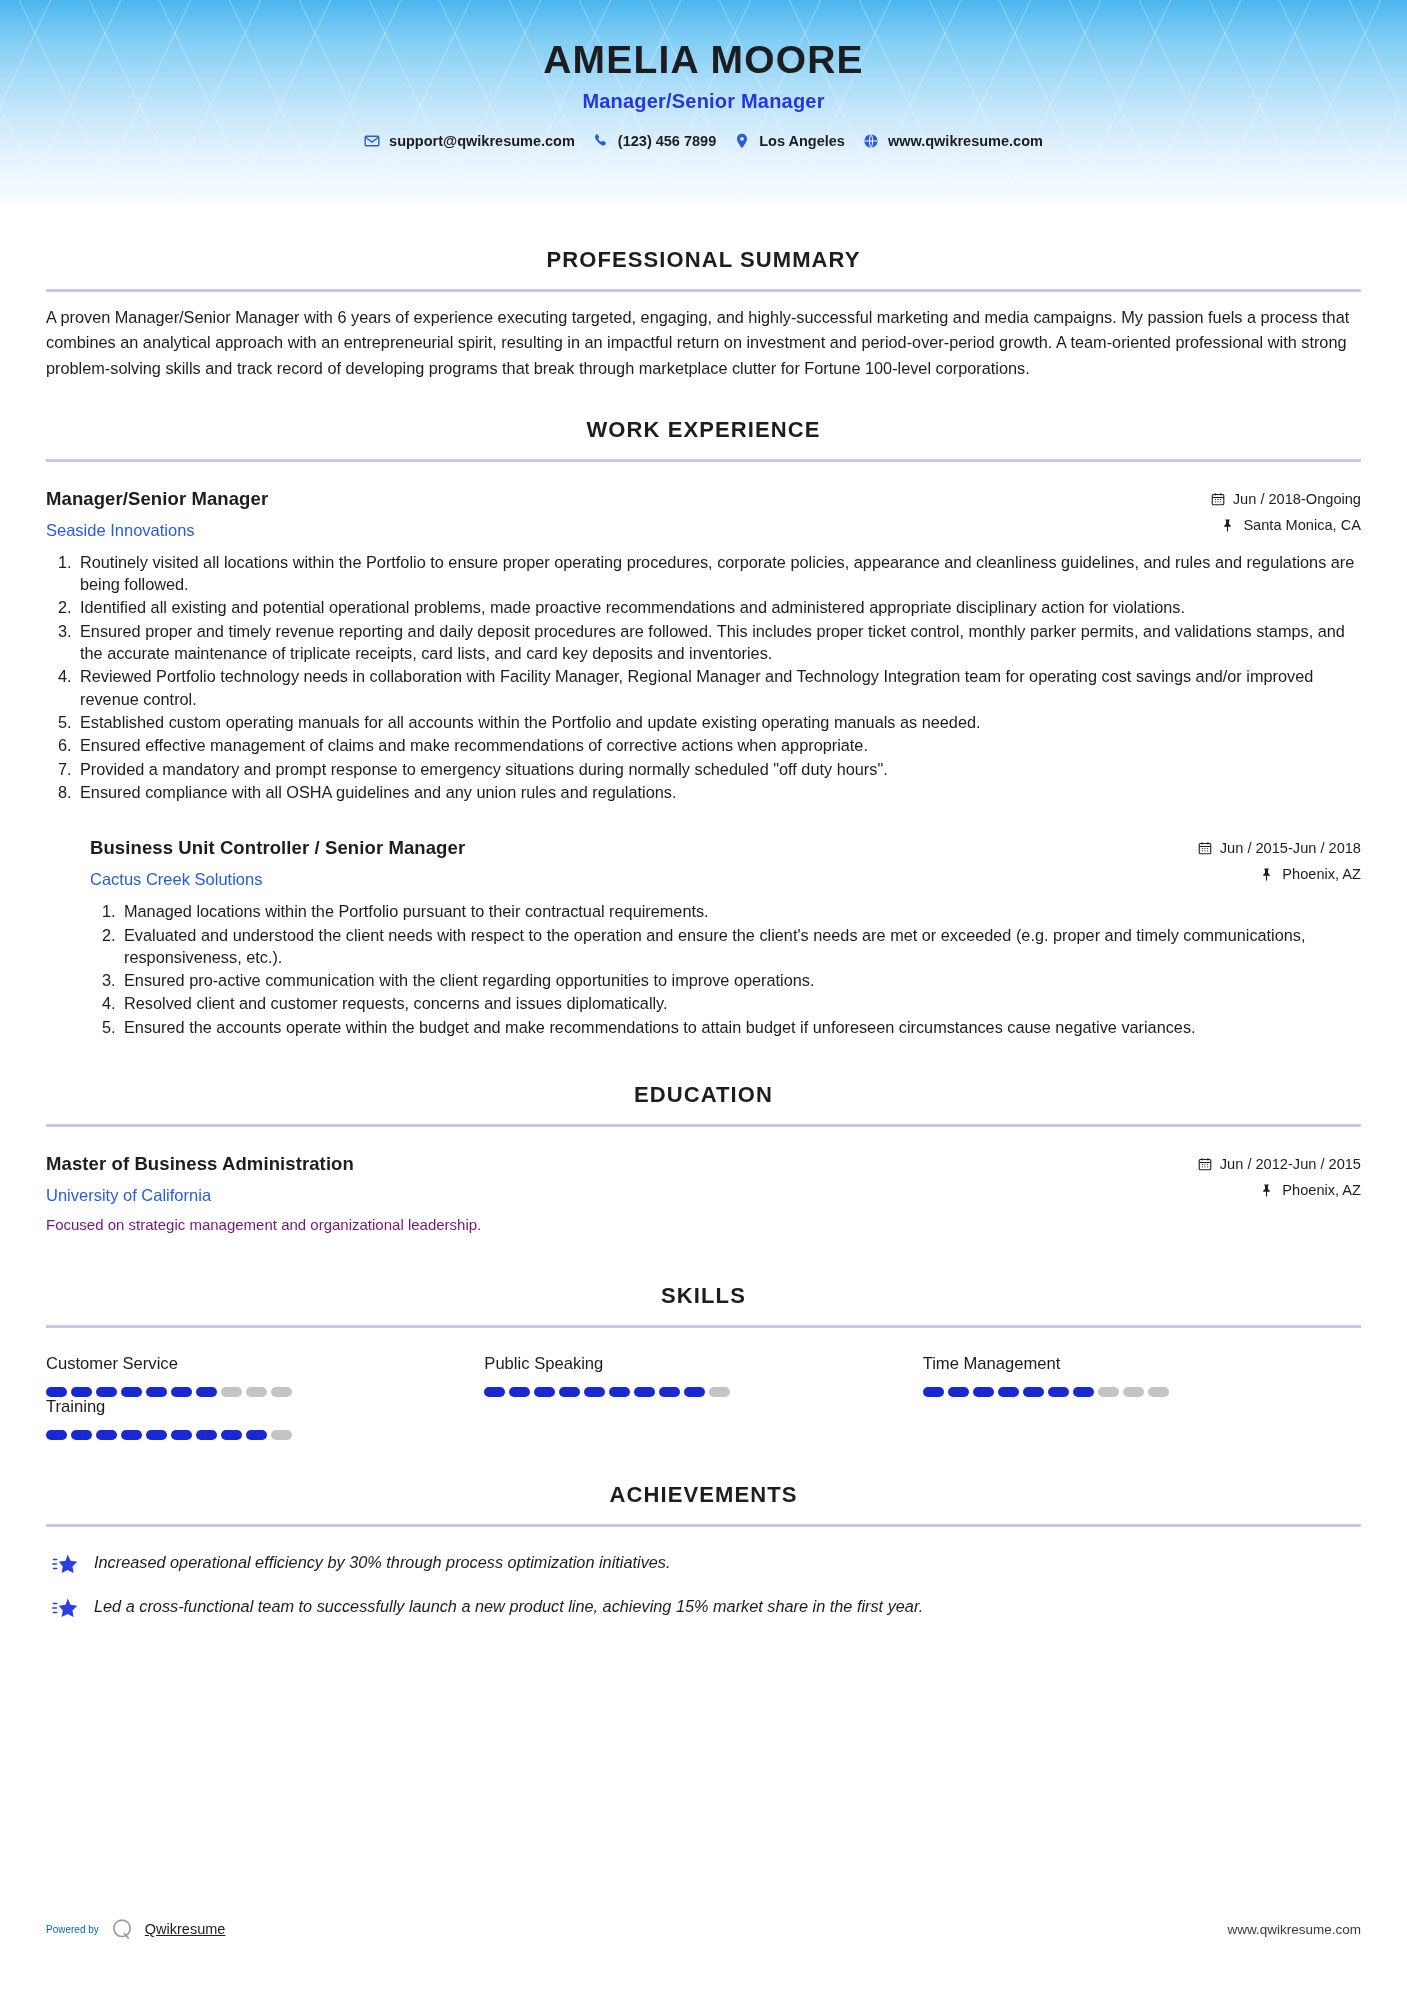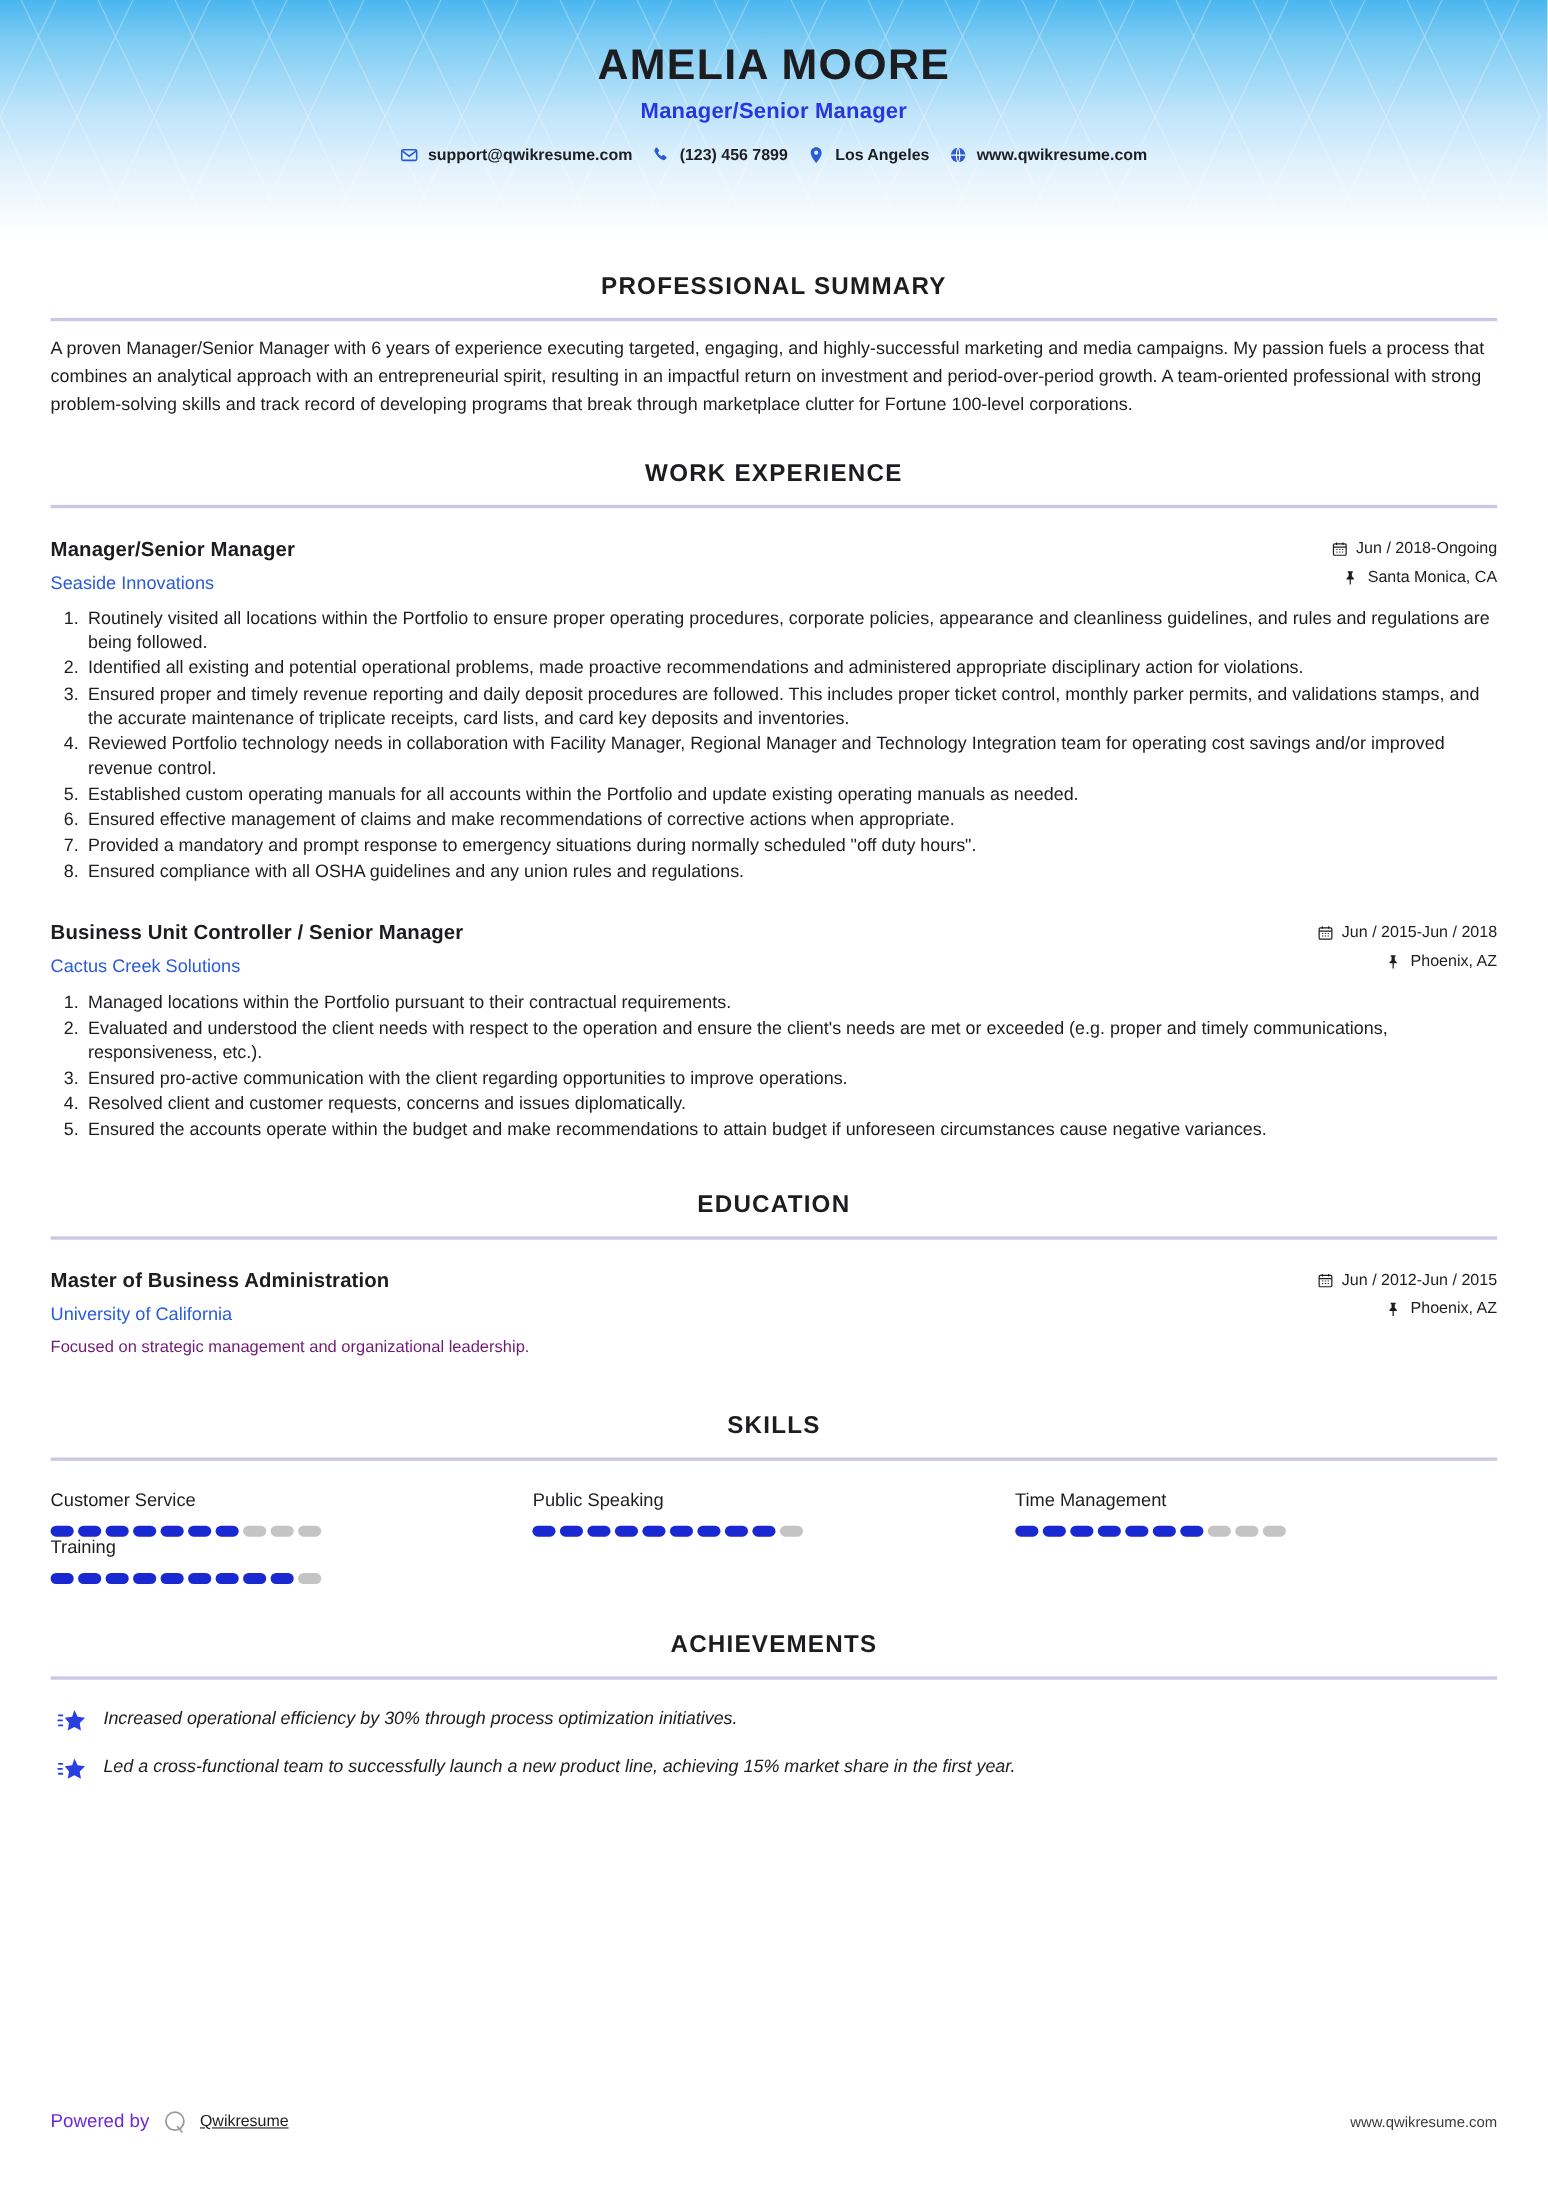--- a/index.html
+++ b/index.html
@@ -86,21 +86,21 @@
     text-align: left;
   }
 
   .sec-work { margin-top: 36px; }
   .sec-edu { margin-top: 44px; }
   .sec-skills { margin-top: 48px; }
   .sec-ach { margin-top: 42px; }
 
   
   .entry { margin-top: 26px; }
-  .entry + .entry { margin-top: 34px; }
+  .entry + .entry { margin-top: 34px; margin-left: 44px; }
   .entry-head { display: flex; justify-content: space-between; align-items: flex-start; }
   .entry-left { flex: 1 1 auto; min-width: 0; }
   .entry-title { font-size: 18.5px; font-weight: 700; color: #1d1d21; letter-spacing: .1px; }
   .entry-org { margin-top: 11px; font-size: 16.5px; color: #2a5bd7; }
   .entry-right { flex: 0 0 auto; text-align: right; padding-top: 3px; }
   .meta-line { display: flex; align-items: center; justify-content: flex-end; gap: 8px; font-size: 14.6px; color: #1d1d21; white-space: nowrap; }
   .meta-line + .meta-line { margin-top: 10px; }
   .meta-line .mi { display: inline-flex; width: 14px; height: 14px; color: #1d1d21; }
   .meta-line svg { display: block; }
 
@@ -130,21 +130,21 @@
   
   .footer {
     position: absolute;
     left: 46px; right: 46px;
     bottom: 48px;
     display: flex;
     align-items: center;
     justify-content: space-between;
   }
   .footer-left { display: flex; align-items: center; gap: 10px; }
-  .powered-by { font-size: 17px; color: #6d28d9; }
+  .powered-by { font-size: 10px; color: #0369a1; }
   .brand-logo { width: 26px; height: 26px; }
   .brand-name { font-size: 14.5px; color: #1d1d21; text-decoration: underline; }
   .footer-right { font-size: 13.5px; color: #3a3a3a; }
 </style>
 </head>
 <body>
 
 <div class="page">
 
   <div class="banner">

